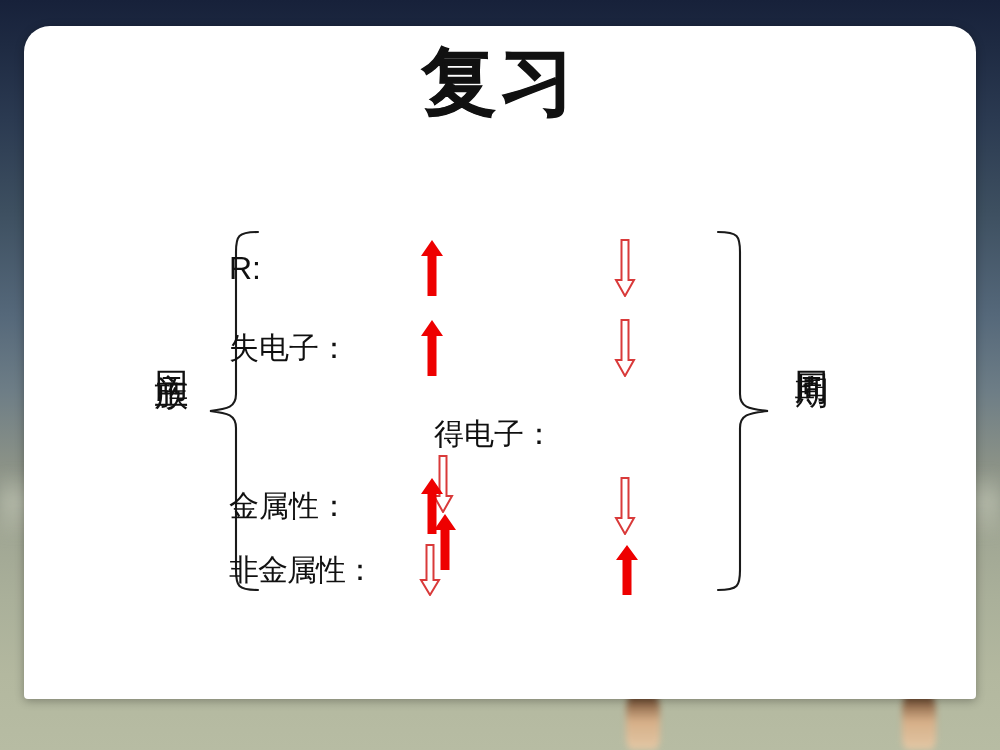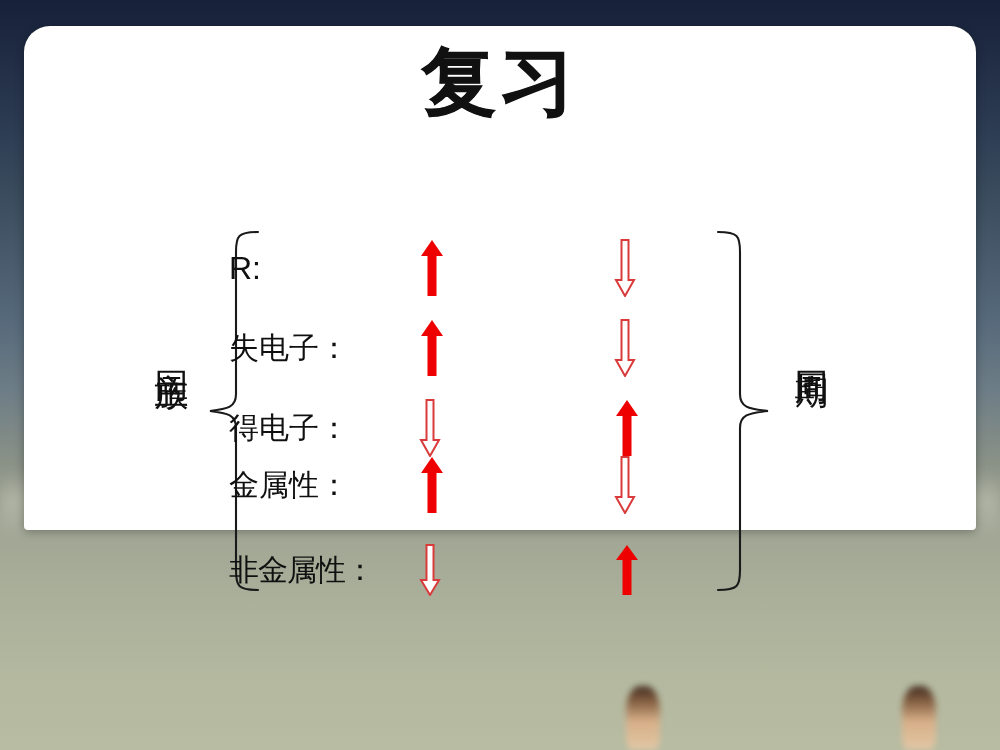--- a/index.html
+++ b/index.html
@@ -56,21 +56,21 @@
   }
   #backdrop-figure-left { left: 626px; }
   #backdrop-figure-right { left: 902px; }
 
   
   #content-card {
     position: absolute;
     left: 24px;
     top: 26px;
     width: 952px;
-    height: 504px;
+    height: 673px;
     background: #ffffff;
     border-radius: 26px 26px 4px 4px;
     box-shadow: 0 2px 10px rgba(0,0,0,0.30);
   }
 
   
   #slide-title {
     position: absolute;
     left: 0;
     top: 18px;
@@ -205,35 +205,35 @@
             <path d="M13 1 L24 17 L17.5 17 L17.5 57 L8.5 57 L8.5 17 L2 17 Z" fill="#ee0000"></path>
           </svg>
         </span>
         <span class="arrow-cell col-b">
           <svg class="arrow-svg" width="22" height="58" viewBox="0 0 22 58">
             <path d="M11 57 L20 41 L14.5 41 L14.5 1 L7.5 1 L7.5 41 L2 41 Z" fill="#ffffff" stroke="#d93a3a" stroke-width="2"></path>
           </svg>
         </span>
       </div>
 
-      <div class="diagram-row" style="top:374px;">
+      <div class="diagram-row" style="top:388px;flex-direction:column;">
         <span class="row-label">得电子：</span>
         <span class="arrow-cell col-a">
           <svg class="arrow-svg" width="22" height="58" viewBox="0 0 22 58">
             <path d="M11 57 L20 41 L14.5 41 L14.5 1 L7.5 1 L7.5 41 L2 41 Z" fill="#ffffff" stroke="#d93a3a" stroke-width="2"></path>
           </svg>
         </span>
         <span class="arrow-cell col-b">
           <svg class="arrow-svg" width="26" height="58" viewBox="0 0 26 58">
             <path d="M13 1 L24 17 L17.5 17 L17.5 57 L8.5 57 L8.5 17 L2 17 Z" fill="#ee0000"></path>
           </svg>
         </span>
       </div>
 
-      <div class="diagram-row" style="top:431px;">
+      <div class="diagram-row" style="top:452px;">
         <span class="row-label">金属性：</span>
         <span class="arrow-cell col-a">
           <svg class="arrow-svg" width="26" height="58" viewBox="0 0 26 58">
             <path d="M13 1 L24 17 L17.5 17 L17.5 57 L8.5 57 L8.5 17 L2 17 Z" fill="#ee0000"></path>
           </svg>
         </span>
         <span class="arrow-cell col-b">
           <svg class="arrow-svg" width="22" height="58" viewBox="0 0 22 58">
             <path d="M11 57 L20 41 L14.5 41 L14.5 1 L7.5 1 L7.5 41 L2 41 Z" fill="#ffffff" stroke="#d93a3a" stroke-width="2"></path>
           </svg>

